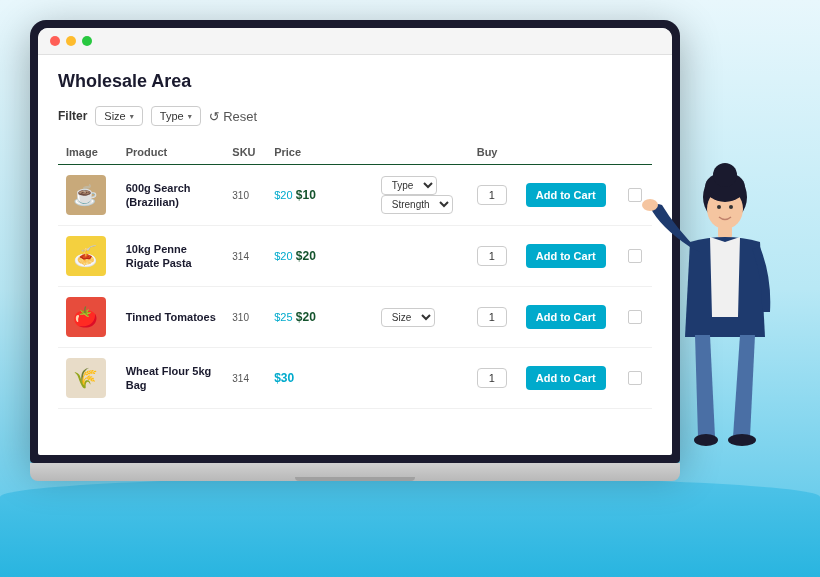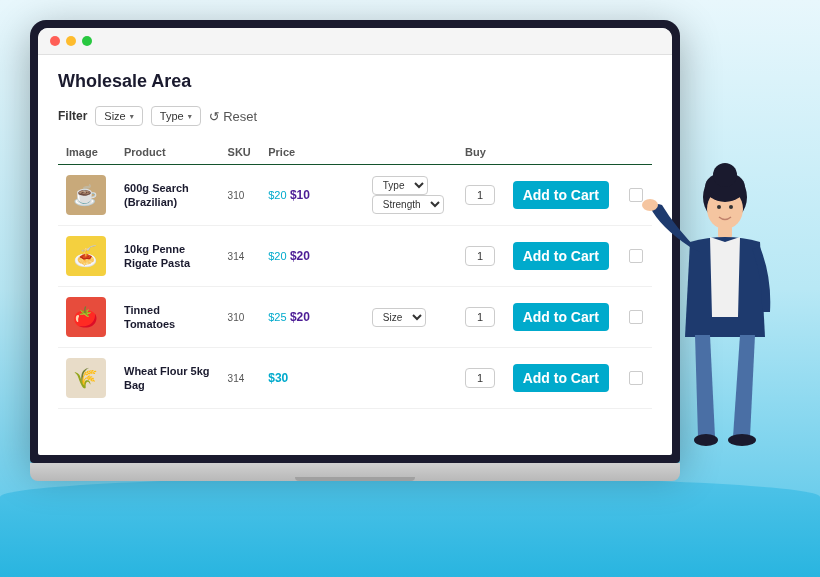--- a/index.html
+++ b/index.html
@@ -177,21 +177,21 @@
       color: #555;
       font-size: 10px;
     }
 
     .price-original {
       color: #00aacc;
       font-weight: 600;
     }
 
     .price-sale {
-      color: #4c1d95;
+      color: #14532d;
       font-weight: 700;
     }
 
     .price-strike {
       color: #00aacc;
       font-size: 11px;
     }
 
     .mini-select {
       background: #fff;
@@ -212,21 +212,21 @@
       text-align: center;
       color: #333;
     }
 
     .add-to-cart-btn {
       background: #00aacc;
       color: #fff;
       border: none;
       border-radius: 4px;
       padding: 6px 10px;
-      font-size: 14px;
+      font-size: 11px;
       font-weight: 600;
       cursor: pointer;
       white-space: nowrap;
     }
 
     .row-checkbox {
       width: 14px;
       height: 14px;
       border: 1px solid #ccc;
       border-radius: 2px;

